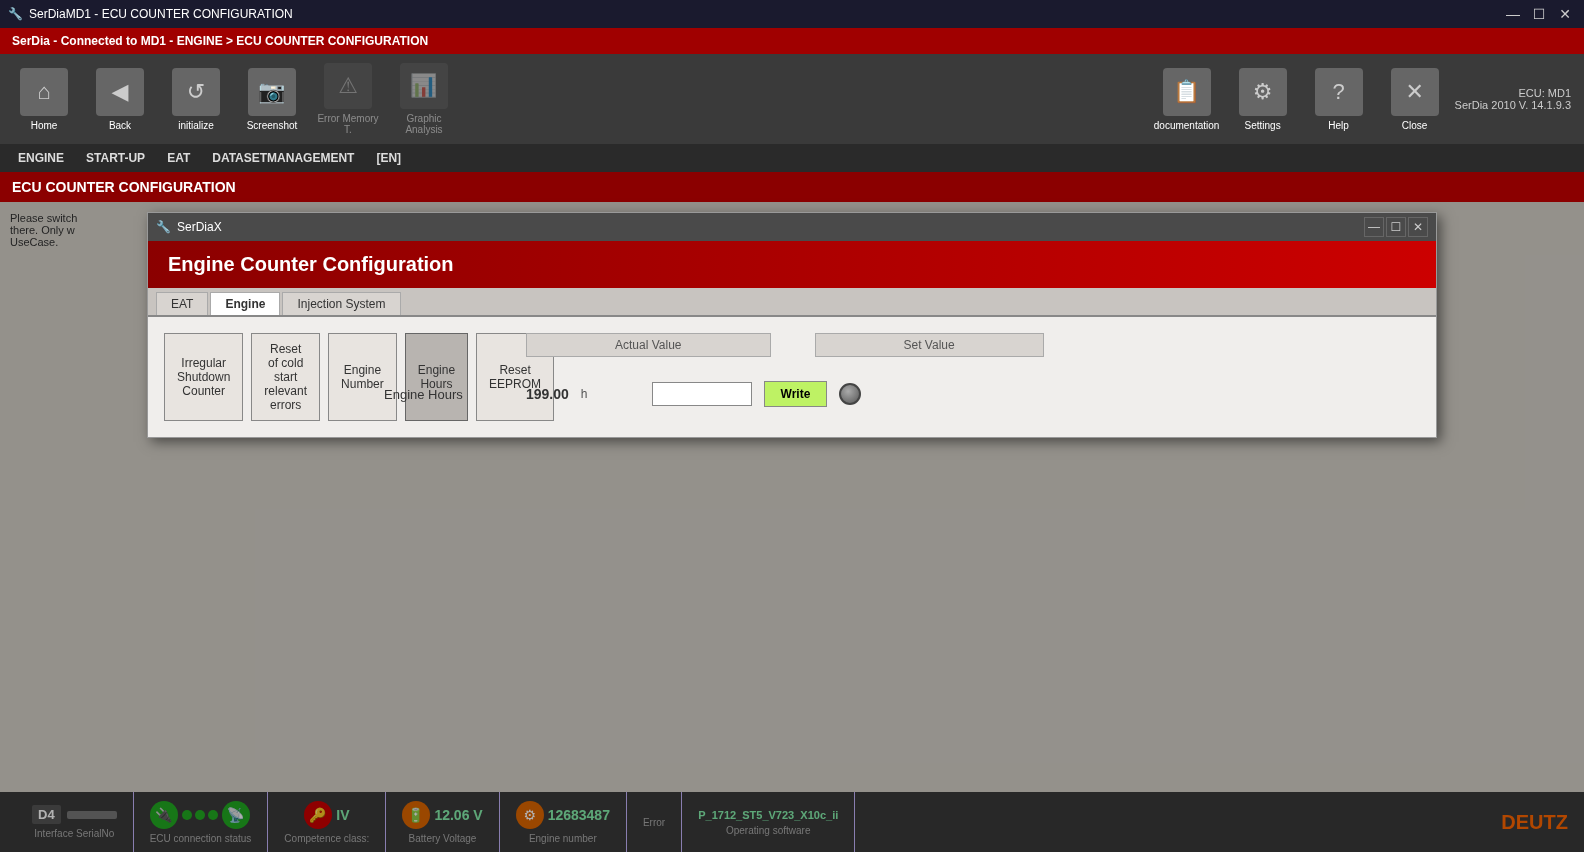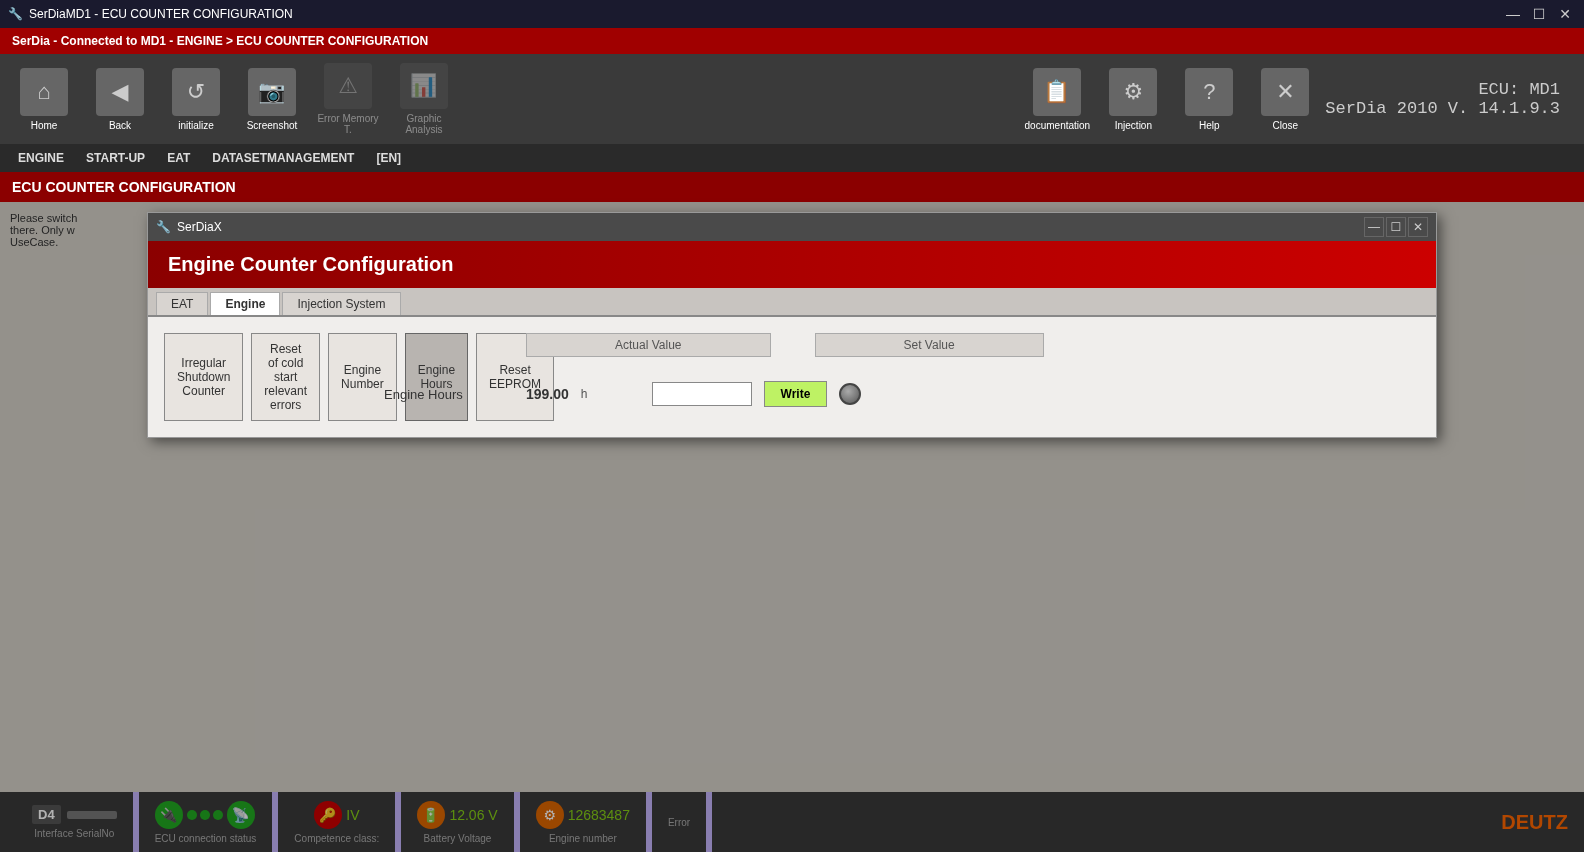--- a/index.html
+++ b/index.html
@@ -50,21 +50,21 @@
       text-align: center; padding: 4px;
     }
     .toolbar-btn .icon-box {
       width: 48px; height: 48px; background: #555; border-radius: 4px;
       display: flex; align-items: center; justify-content: center;
       margin-bottom: 4px; font-size: 22px; color: #ccc;
     }
     .toolbar-btn.active .icon-box { background: #666; }
     .toolbar-btn.disabled { opacity: 0.4; }
     .toolbar-spacer { flex: 1; }
-    .ecu-info { color: #ccc; font-size: 17px; text-align: right; margin-right: 16px; font-family: Liberation Mono, monospace; }
+    .ecu-info { color: #ccc; font-size: 11px; text-align: right; margin-right: 5px; }
 
     
     #menu-bar {
       background: #2a2a2a;
       height: 28px;
       display: flex;
       align-items: center;
       padding: 0 8px;
       gap: 2px;
     }
@@ -254,42 +254,42 @@
       right: 0;
     }
     .status-section {
       display: flex;
       flex-direction: column;
       align-items: center;
       justify-content: center;
       padding: 16px 16px;
       color: #ccc;
       font-size: 10px;
-      border-right: 6px solid #c4b5fd;
+      border-right: 1px solid #c4b5fd;
       height: 100%;
       gap: 4px;
     }
     .status-section:last-child { border-right: none; }
     .status-icons { display: flex; gap: 4px; align-items: center; }
     .status-icon-green {
       width: 28px; height: 28px; border-radius: 50%;
       background: #22aa22; display: flex; align-items: center; justify-content: center;
       font-size: 14px; color: #fff;
     }
     .status-icon-red {
       width: 28px; height: 28px; border-radius: 50%;
       background: #cc0000; display: flex; align-items: center; justify-content: center;
       font-size: 14px; color: #fff;
     }
     .status-icon-orange {
       width: 28px; height: 28px; border-radius: 50%;
       background: #dd6600; display: flex; align-items: center; justify-content: center;
       font-size: 14px; color: #fff;
     }
-    .status-value { font-size: 14px; font-weight: normal; color: #84cc16; }
+    .status-value { font-size: 14px; font-weight: bold; color: #86efac; }
     .status-label { font-size: 10px; color: #aaa; }
     .deutz-logo {
       margin-left: auto;
       color: #ff6600;
       font-size: 20px;
       font-weight: bold;
     }
   </style>
 </head>
 <body>
@@ -335,21 +335,21 @@
     <div class="icon-box">📊</div>
     <span>Graphic Analysis</span>
   </div>
   <div class="toolbar-spacer"></div>
   <div class="toolbar-btn active">
     <div class="icon-box">📋</div>
     <span>documentation</span>
   </div>
   <div class="toolbar-btn active">
     <div class="icon-box">⚙</div>
-    <span>Injection</span>
+    <span>Settings</span>
   </div>
   <div class="toolbar-btn active">
     <div class="icon-box">?</div>
     <span>Help</span>
   </div>
   <div class="toolbar-btn active">
     <div class="icon-box">✕</div>
     <span>Close</span>
   </div>
   <div class="ecu-info" style="white-space:pre-line;">ECU: MD1
@@ -475,15 +475,19 @@
       <div class="status-icon-orange">⚙</div>
       <span class="status-value">12683487</span>
     </div>
     <span class="status-label">Engine number</span>
   </div>
 
   <div class="status-section">
     <span class="status-label">Error</span>
   </div>
 
+  <div class="status-section">
+    <span class="status-value" style="font-size:11px;">P_1712_ST5_V723_X10c_ii</span>
+    <span class="status-label">Operating software</span>
+  </div>
 
   <div class="deutz-logo">DEUTZ</div>
 </div>
 
 </body></html>

